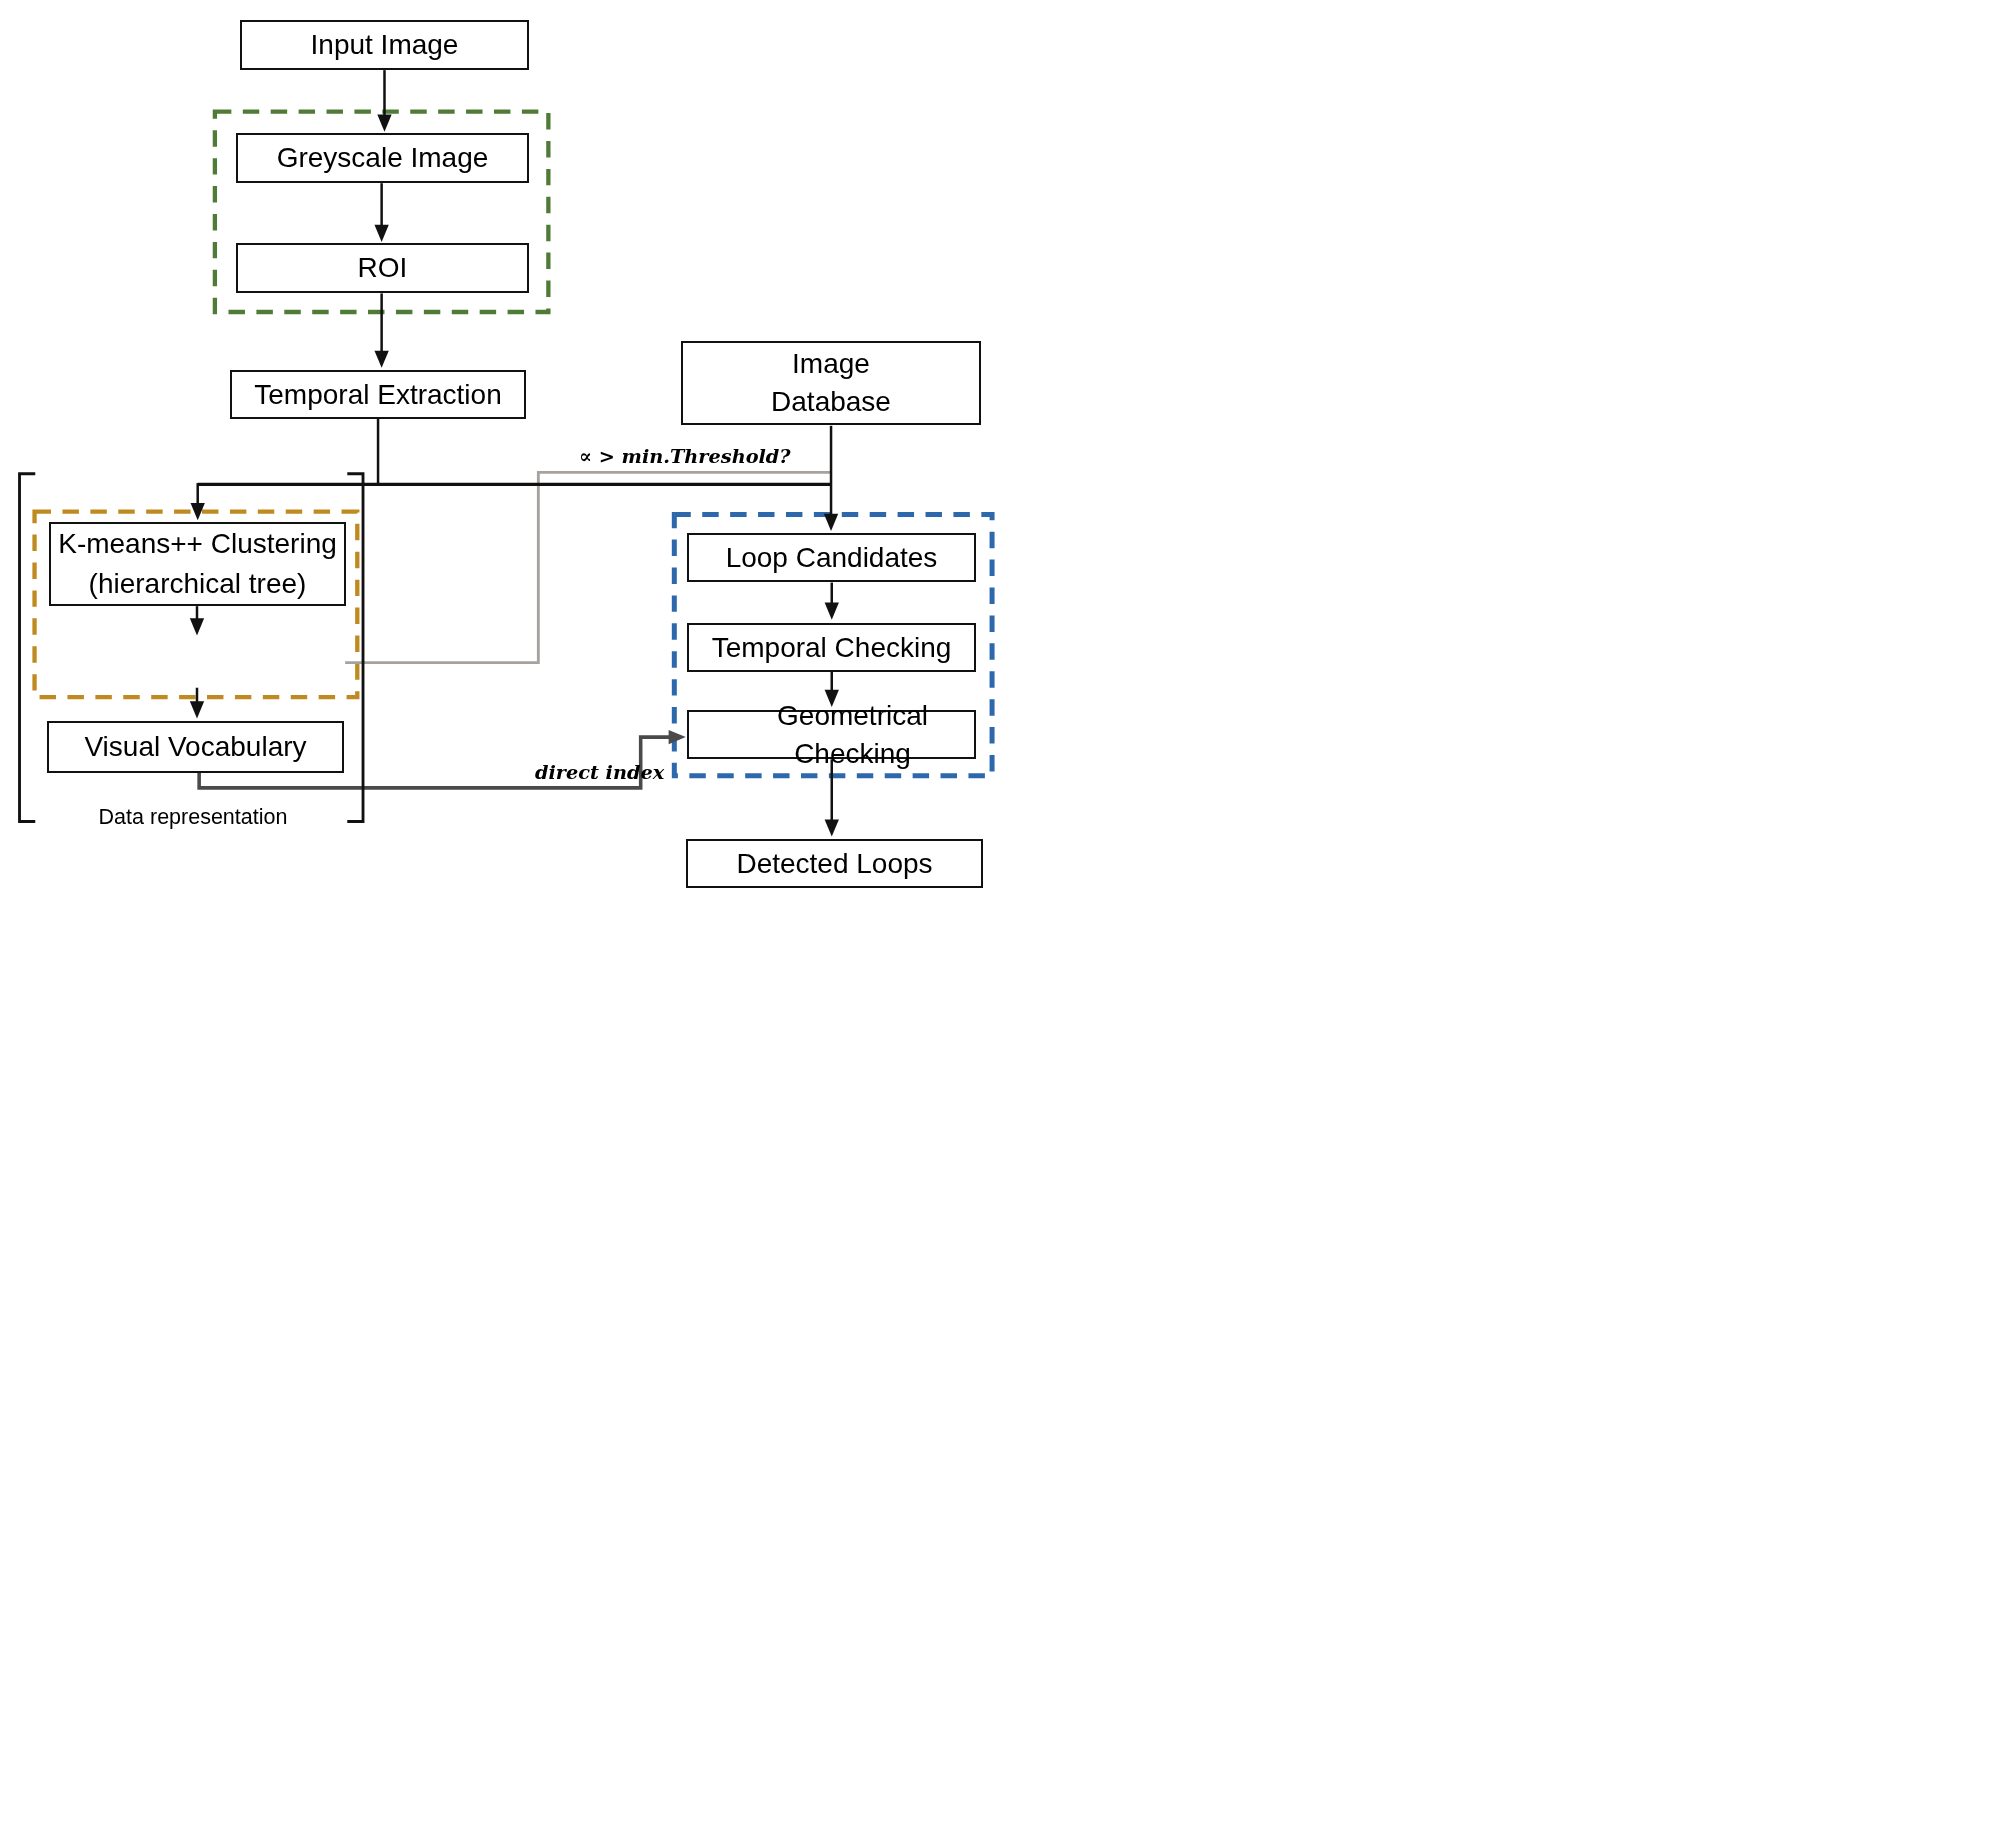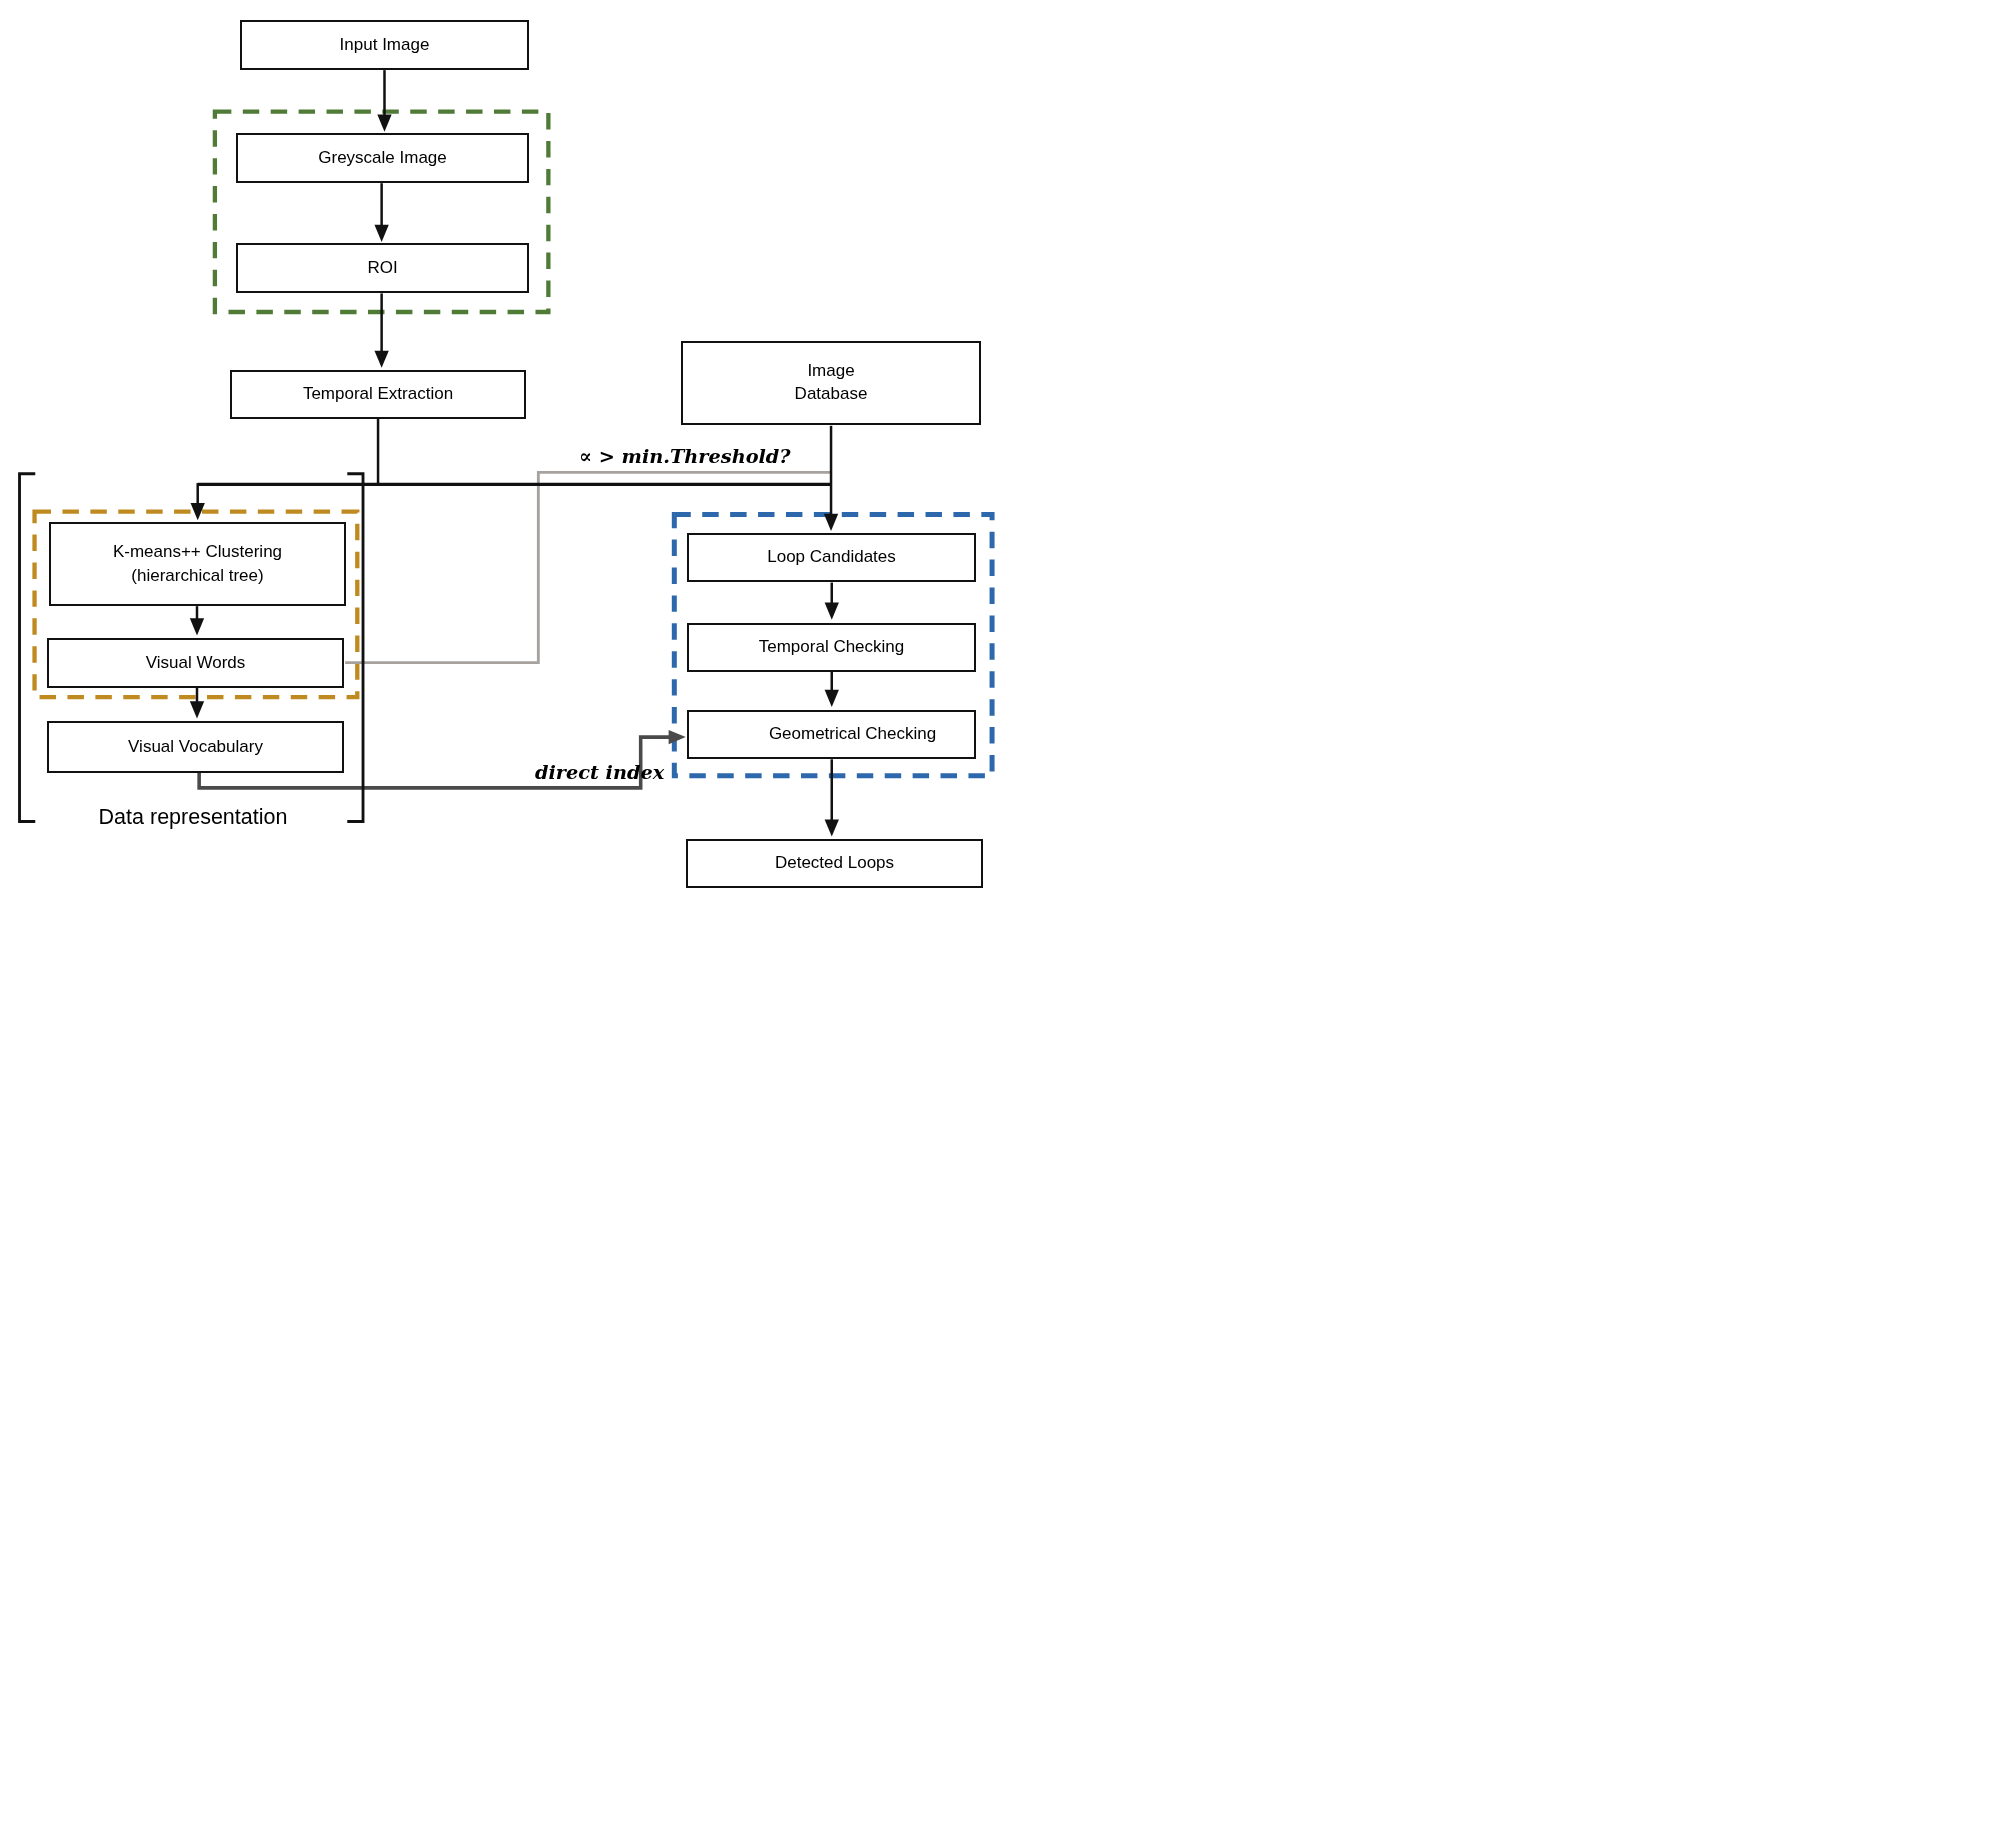--- a/index.html
+++ b/index.html
@@ -20,21 +20,21 @@
     position: absolute;
     box-sizing: border-box;
     border: 2.9px solid #111111;
     background: #ffffff;
     color: #000000;
     display: flex;
     flex-direction: column;
     align-items: center;
     justify-content: center;
     text-align: center;
-    font-size: 17px;
+    font-size: 28px;
     line-height: 1.35;
     z-index: 2;
   }
   .free-label {
     position: absolute;
     z-index: 3;
     color: #000000;
     white-space: nowrap;
   }
   .math-label {
@@ -120,23 +120,20 @@
   <div class="node" style="left:49px; top:522px; width:297px; height:84px; line-height:1.42;">
     <span>K-means++ Clustering</span>
     <span>(hierarchical tree)</span>
   </div>
 
   <div class="node" style="left:681px; top:341px; width:300px; height:84px;">
     <span>Image</span>
     <span>Database</span>
   </div>
 
-  <div class="node" style="left:47px; top:638px; width:297px; height:50px;">
-    <span>Visual Words</span>
-  </div>
 
   <div class="node" style="left:47px; top:721px; width:297px; height:52px;">
     <span>Visual Vocabulary</span>
   </div>
 
   <div class="node" style="left:687px; top:533px; width:289px; height:49px;">
     <span>Loop Candidates</span>
   </div>
 
   <div class="node" style="left:687px; top:623px; width:289px; height:49px;">

